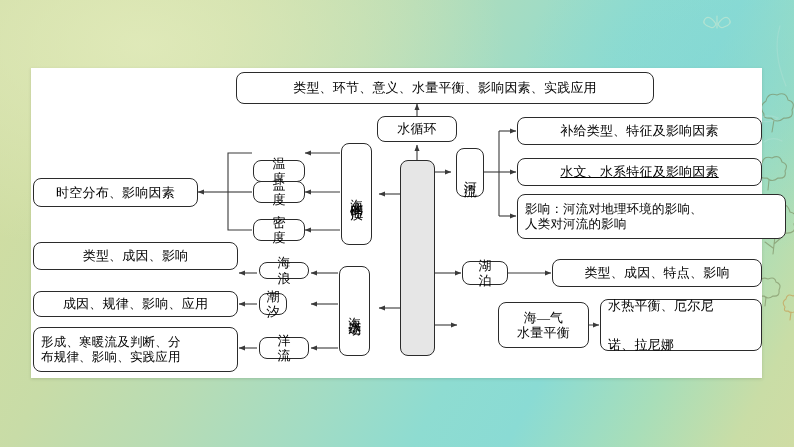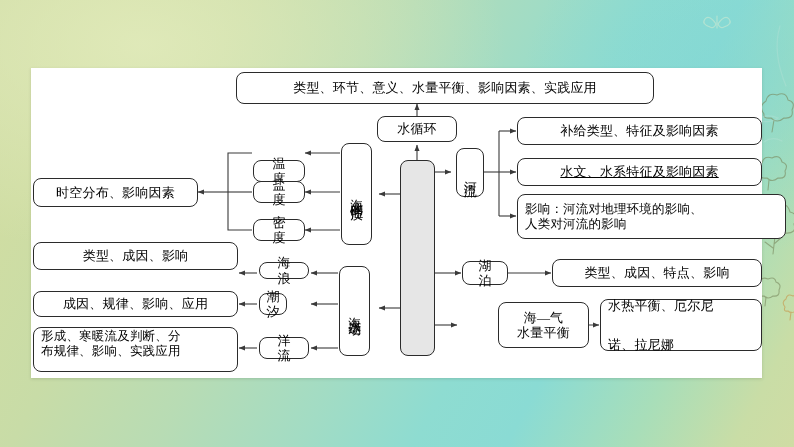--- a/index.html
+++ b/index.html
@@ -206,18 +206,18 @@
   </div>
 
   <div class="node vert t13" style="left:339px;top:266px;width:31px;height:90px;">海水运动</div>
 
   <div class="node t13" style="left:259px;top:262px;width:50px;height:17px;">海浪</div>
   <div class="node t13" style="left:259px;top:293px;width:28px;height:22px;">潮汐</div>
   <div class="node t13" style="left:259px;top:337px;width:50px;height:22px;">洋流</div>
 
   <div class="node t13" style="left:33px;top:242px;width:205px;height:28px;">类型、成因、影响</div>
   <div class="node t13" style="left:33px;top:291px;width:205px;height:26px;">成因、规律、影响、应用</div>
-  <div class="node left t12" style="left:33px;top:327px;width:205px;height:45px;flex-direction:column;align-items:flex-start;">
+  <div class="node left t12" style="left:33px;top:327px;width:205px;height:45px;flex-direction:column;align-items:flex-start;justify-content:center;">
     <span>形成、寒暖流及判断、分</span>
     <span>布规律、影响、实践应用</span>
   </div>
 
 </div>
 
 </body></html>

